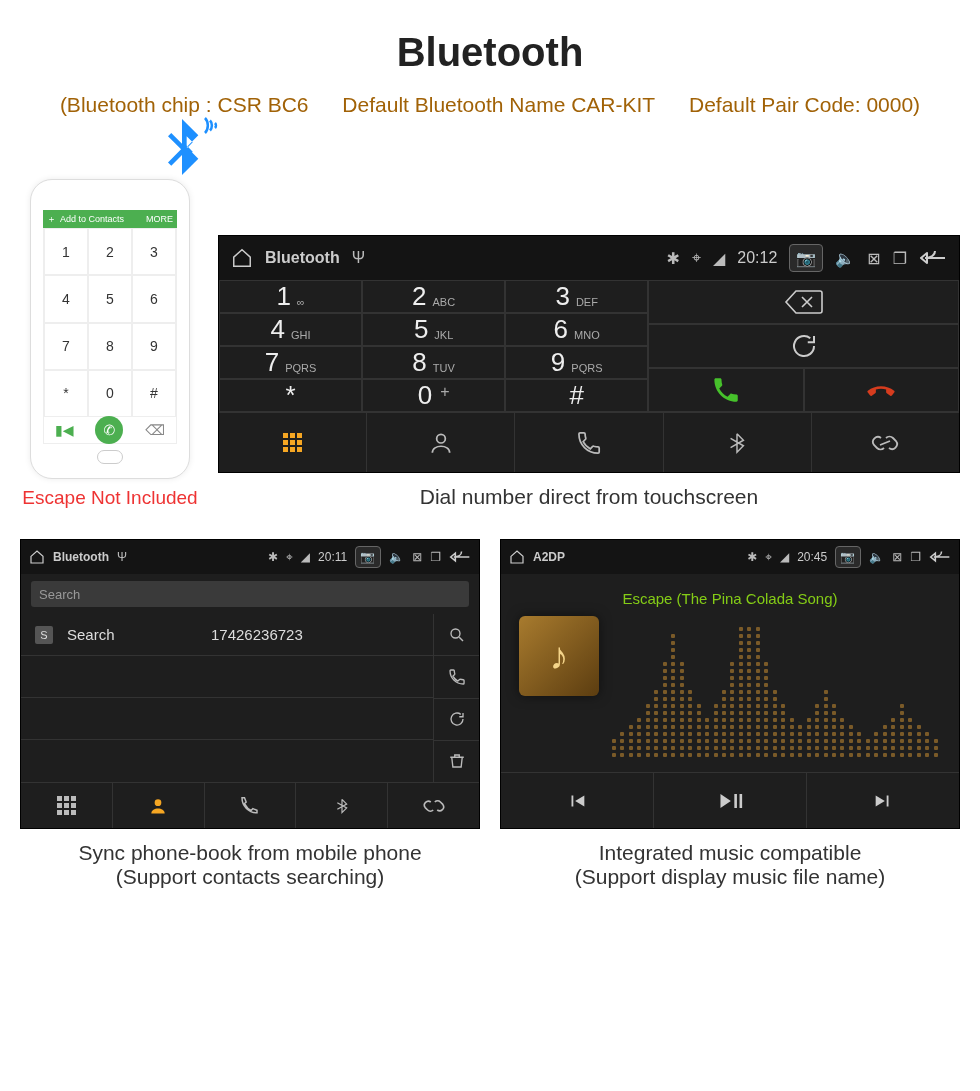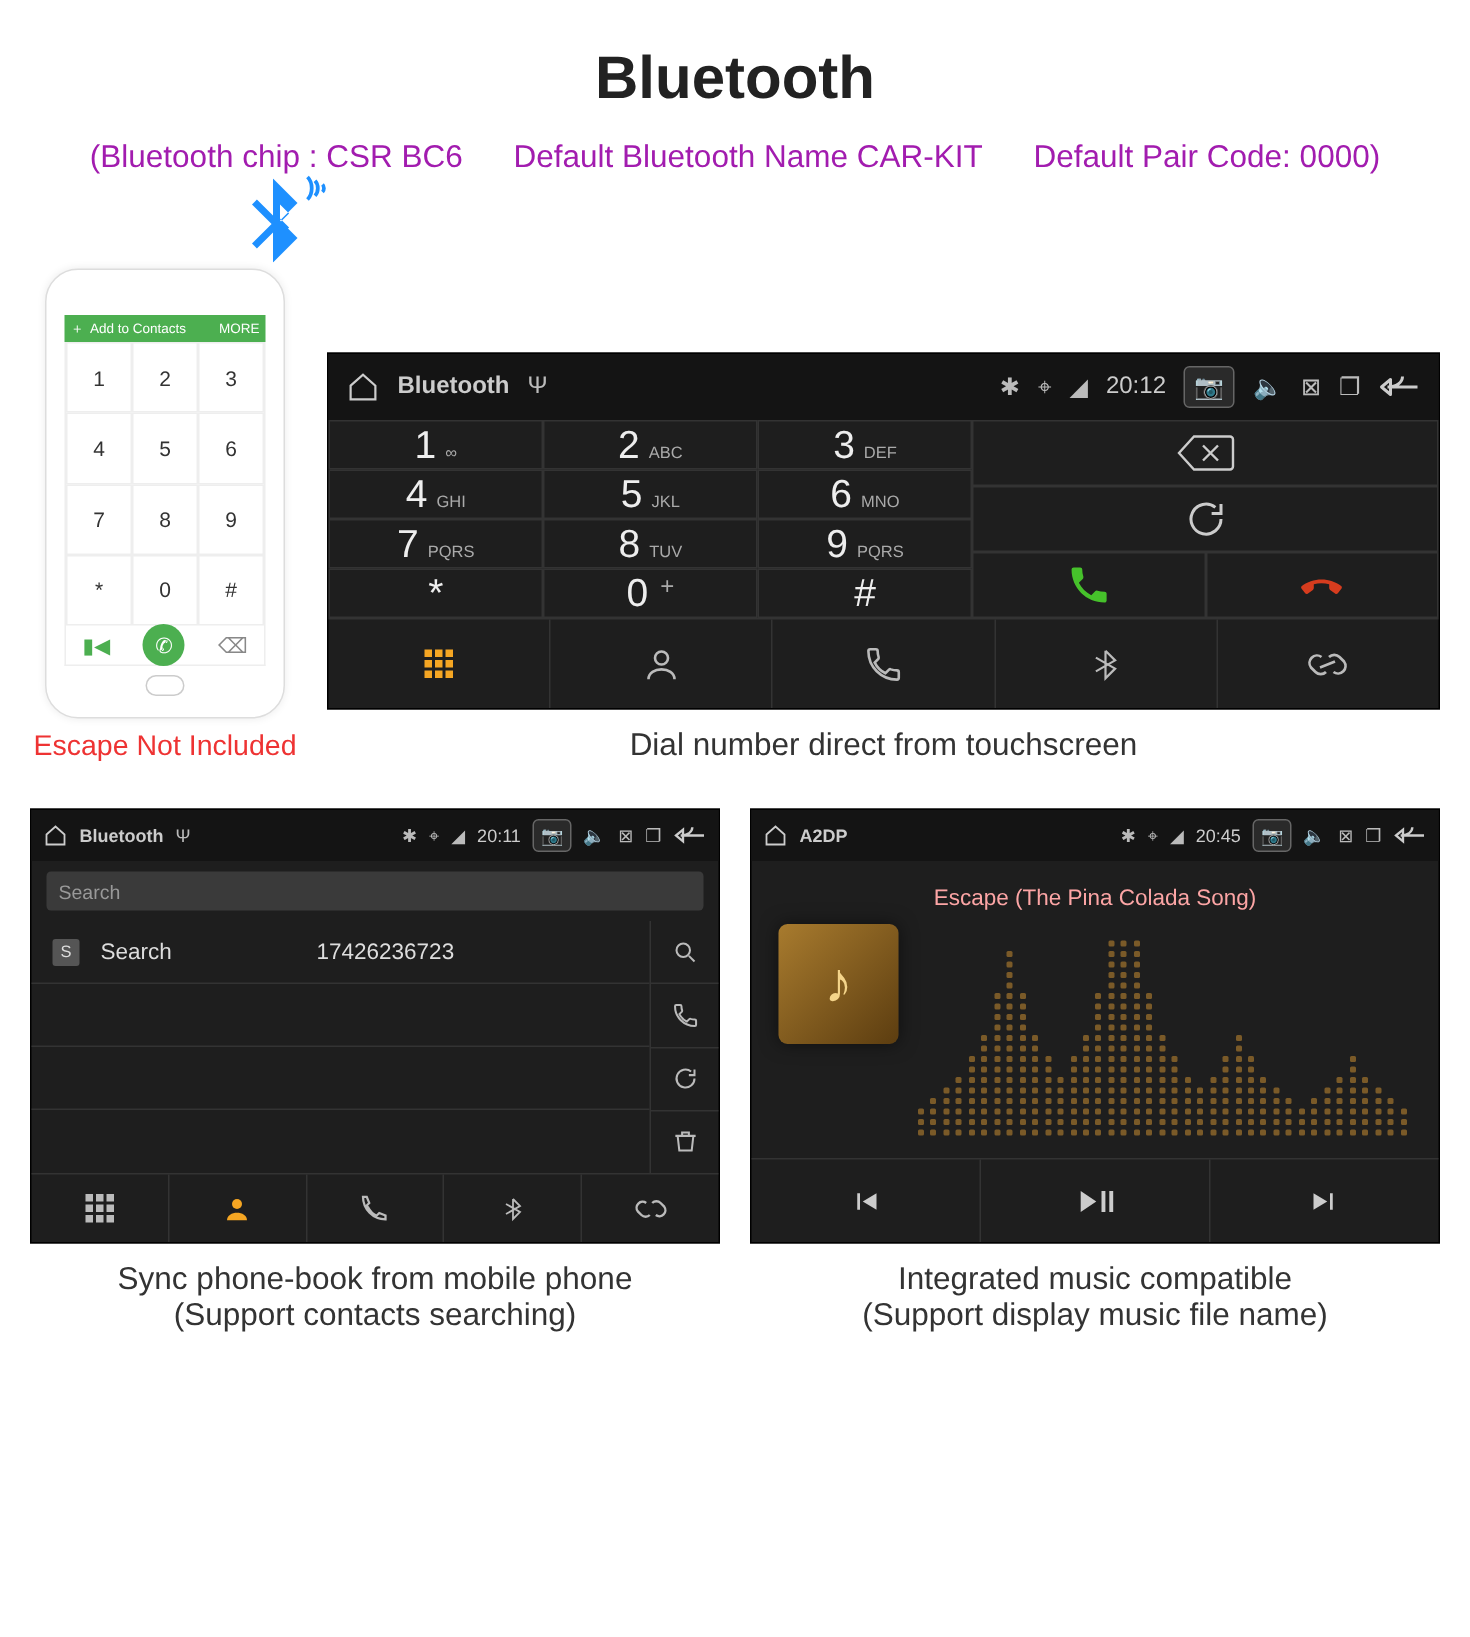--- a/index.html
+++ b/index.html
@@ -1,20 +1,20 @@
 <!DOCTYPE html>
 <html><head>
 <meta charset="utf-8">
 <style>
   *{box-sizing:border-box;margin:0;padding:0;}
   body{width:980px;height:1091px;background:#fff;font-family:Arial,Helvetica,sans-serif;color:#333;overflow:hidden;}
   .page{width:980px;padding:30px 20px 0 20px;}
   h1.title{text-align:center;font-weight:700;font-size:40px;color:#222;margin-bottom:18px;}
   .desc{text-align:center;font-size:21px;color:#444;line-height:1.4;max-width:940px;margin:0 auto 6px auto;}
-  .specs{text-align:center;font-size:21px;color:#a21caf;}
+  .specs{text-align:center;font-size:21px;color:#a16207;}
   .specs span{display:inline-block;margin:0 14px;}
   .main-row{display:flex;align-items:flex-end;margin-top:22px;gap:18px;}
   .phone-col{width:180px;text-align:center;position:relative;}
   .bt-icon{position:absolute;top:-20px;right:-10px;font-size:42px;color:#1e90ff;}
   .phone-mock{width:160px;height:300px;background:#fff;border:1px solid #ddd;border-radius:22px;margin:40px auto 8px auto;padding:30px 6px 14px 6px;display:flex;flex-direction:column;align-items:center;box-shadow:0 0 6px rgba(0,0,0,0.08);}
   .phone-topbar{width:134px;height:18px;background:#4caf50;font-size:9px;color:#fff;display:flex;align-items:center;padding:0 4px;gap:4px;}
   .phone-body{width:134px;flex:1;background:#fff;border:1px solid #eee;border-top:none;display:flex;flex-direction:column;}
   .phone-pad{flex:1;display:grid;grid-template-columns:repeat(3,1fr);}
   .phone-pad div{border:1px solid #eee;display:flex;align-items:center;justify-content:center;font-size:14px;color:#333;}
   .phone-bottom{height:26px;display:flex;align-items:center;justify-content:space-around;font-size:14px;}
@@ -58,21 +58,21 @@
   .contact-rows{flex:1;display:flex;flex-direction:column;}
   .contact-row{height:42px;border-bottom:1px solid #333;display:flex;align-items:center;padding:0 14px;gap:14px;color:#ddd;font-size:15px;}
   .contact-row .badge{width:18px;height:18px;background:#555;color:#ddd;font-size:11px;display:flex;align-items:center;justify-content:center;border-radius:2px;}
   .contact-row .cname{flex:0 0 130px;}
   .contact-side{width:46px;display:flex;flex-direction:column;border-left:1px solid #333;}
   .contact-side div{flex:1;display:flex;align-items:center;justify-content:center;color:#bbb;font-size:18px;border-bottom:1px solid #333;}
   .navbar.sm{height:46px;}
   .navbar.sm .nb{font-size:18px;}
   
   .music-body{flex:1;position:relative;display:flex;flex-direction:column;align-items:center;padding-top:16px;overflow:hidden;}
-  .music-title{color:#fca5a5;font-size:15px;text-align:left;}
+  .music-title{color:#84cc16;font-size:15px;text-align:left;}
   .music-art{width:80px;height:80px;background:linear-gradient(135deg,#a87b2e,#5c3d10);border-radius:6px;position:absolute;left:18px;top:42px;display:flex;align-items:center;justify-content:center;font-size:38px;color:#f4d48a;box-shadow:0 0 12px rgba(0,0,0,0.5);}
   .music-viz{position:absolute;left:110px;right:12px;top:50px;bottom:12px;overflow:hidden;}
   .dotcol{position:absolute;bottom:0;width:6px;}
   .dotcol span{display:block;width:4px;height:4px;background:#7a5a28;margin:3px auto;border-radius:1px;}
   .music-nav{height:56px;display:flex;border-top:1px solid #333;}
   .music-nav div{flex:1;display:flex;align-items:center;justify-content:center;color:#ccc;font-size:22px;border-right:1px solid #333;}
   .music-nav div:last-child{border-right:none;}
   svg{display:block;}
 </style>
 </head>

